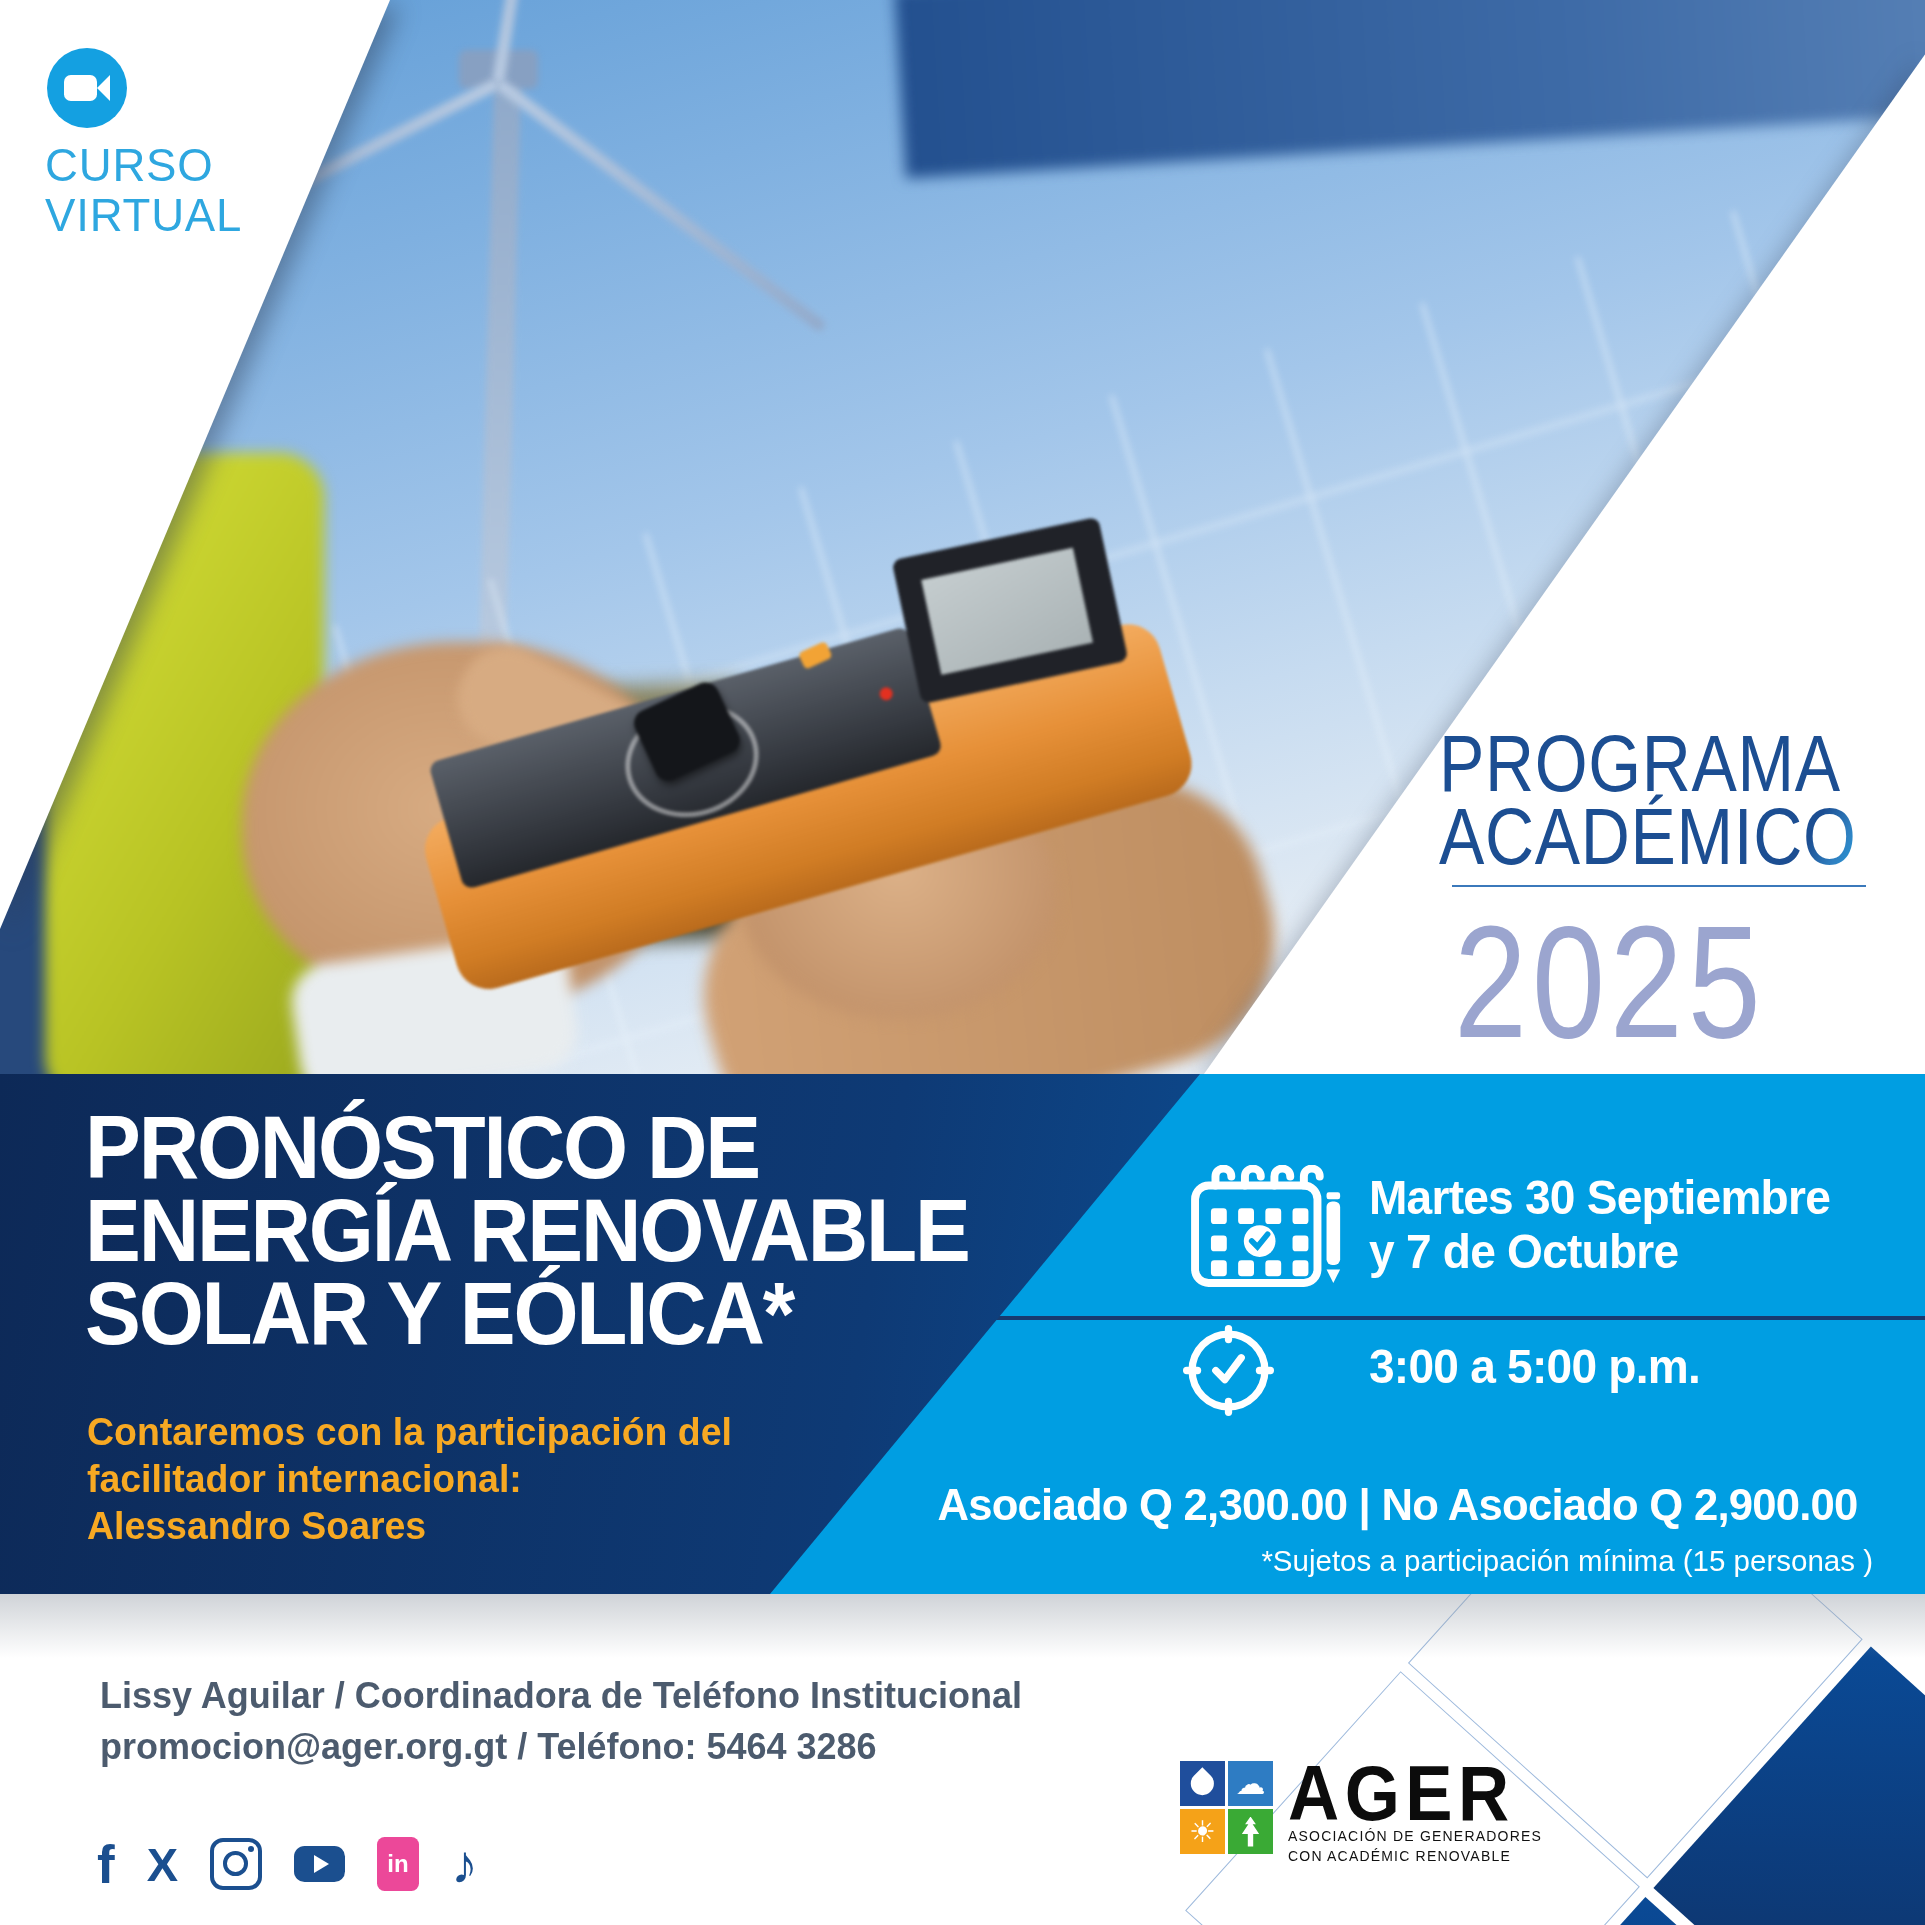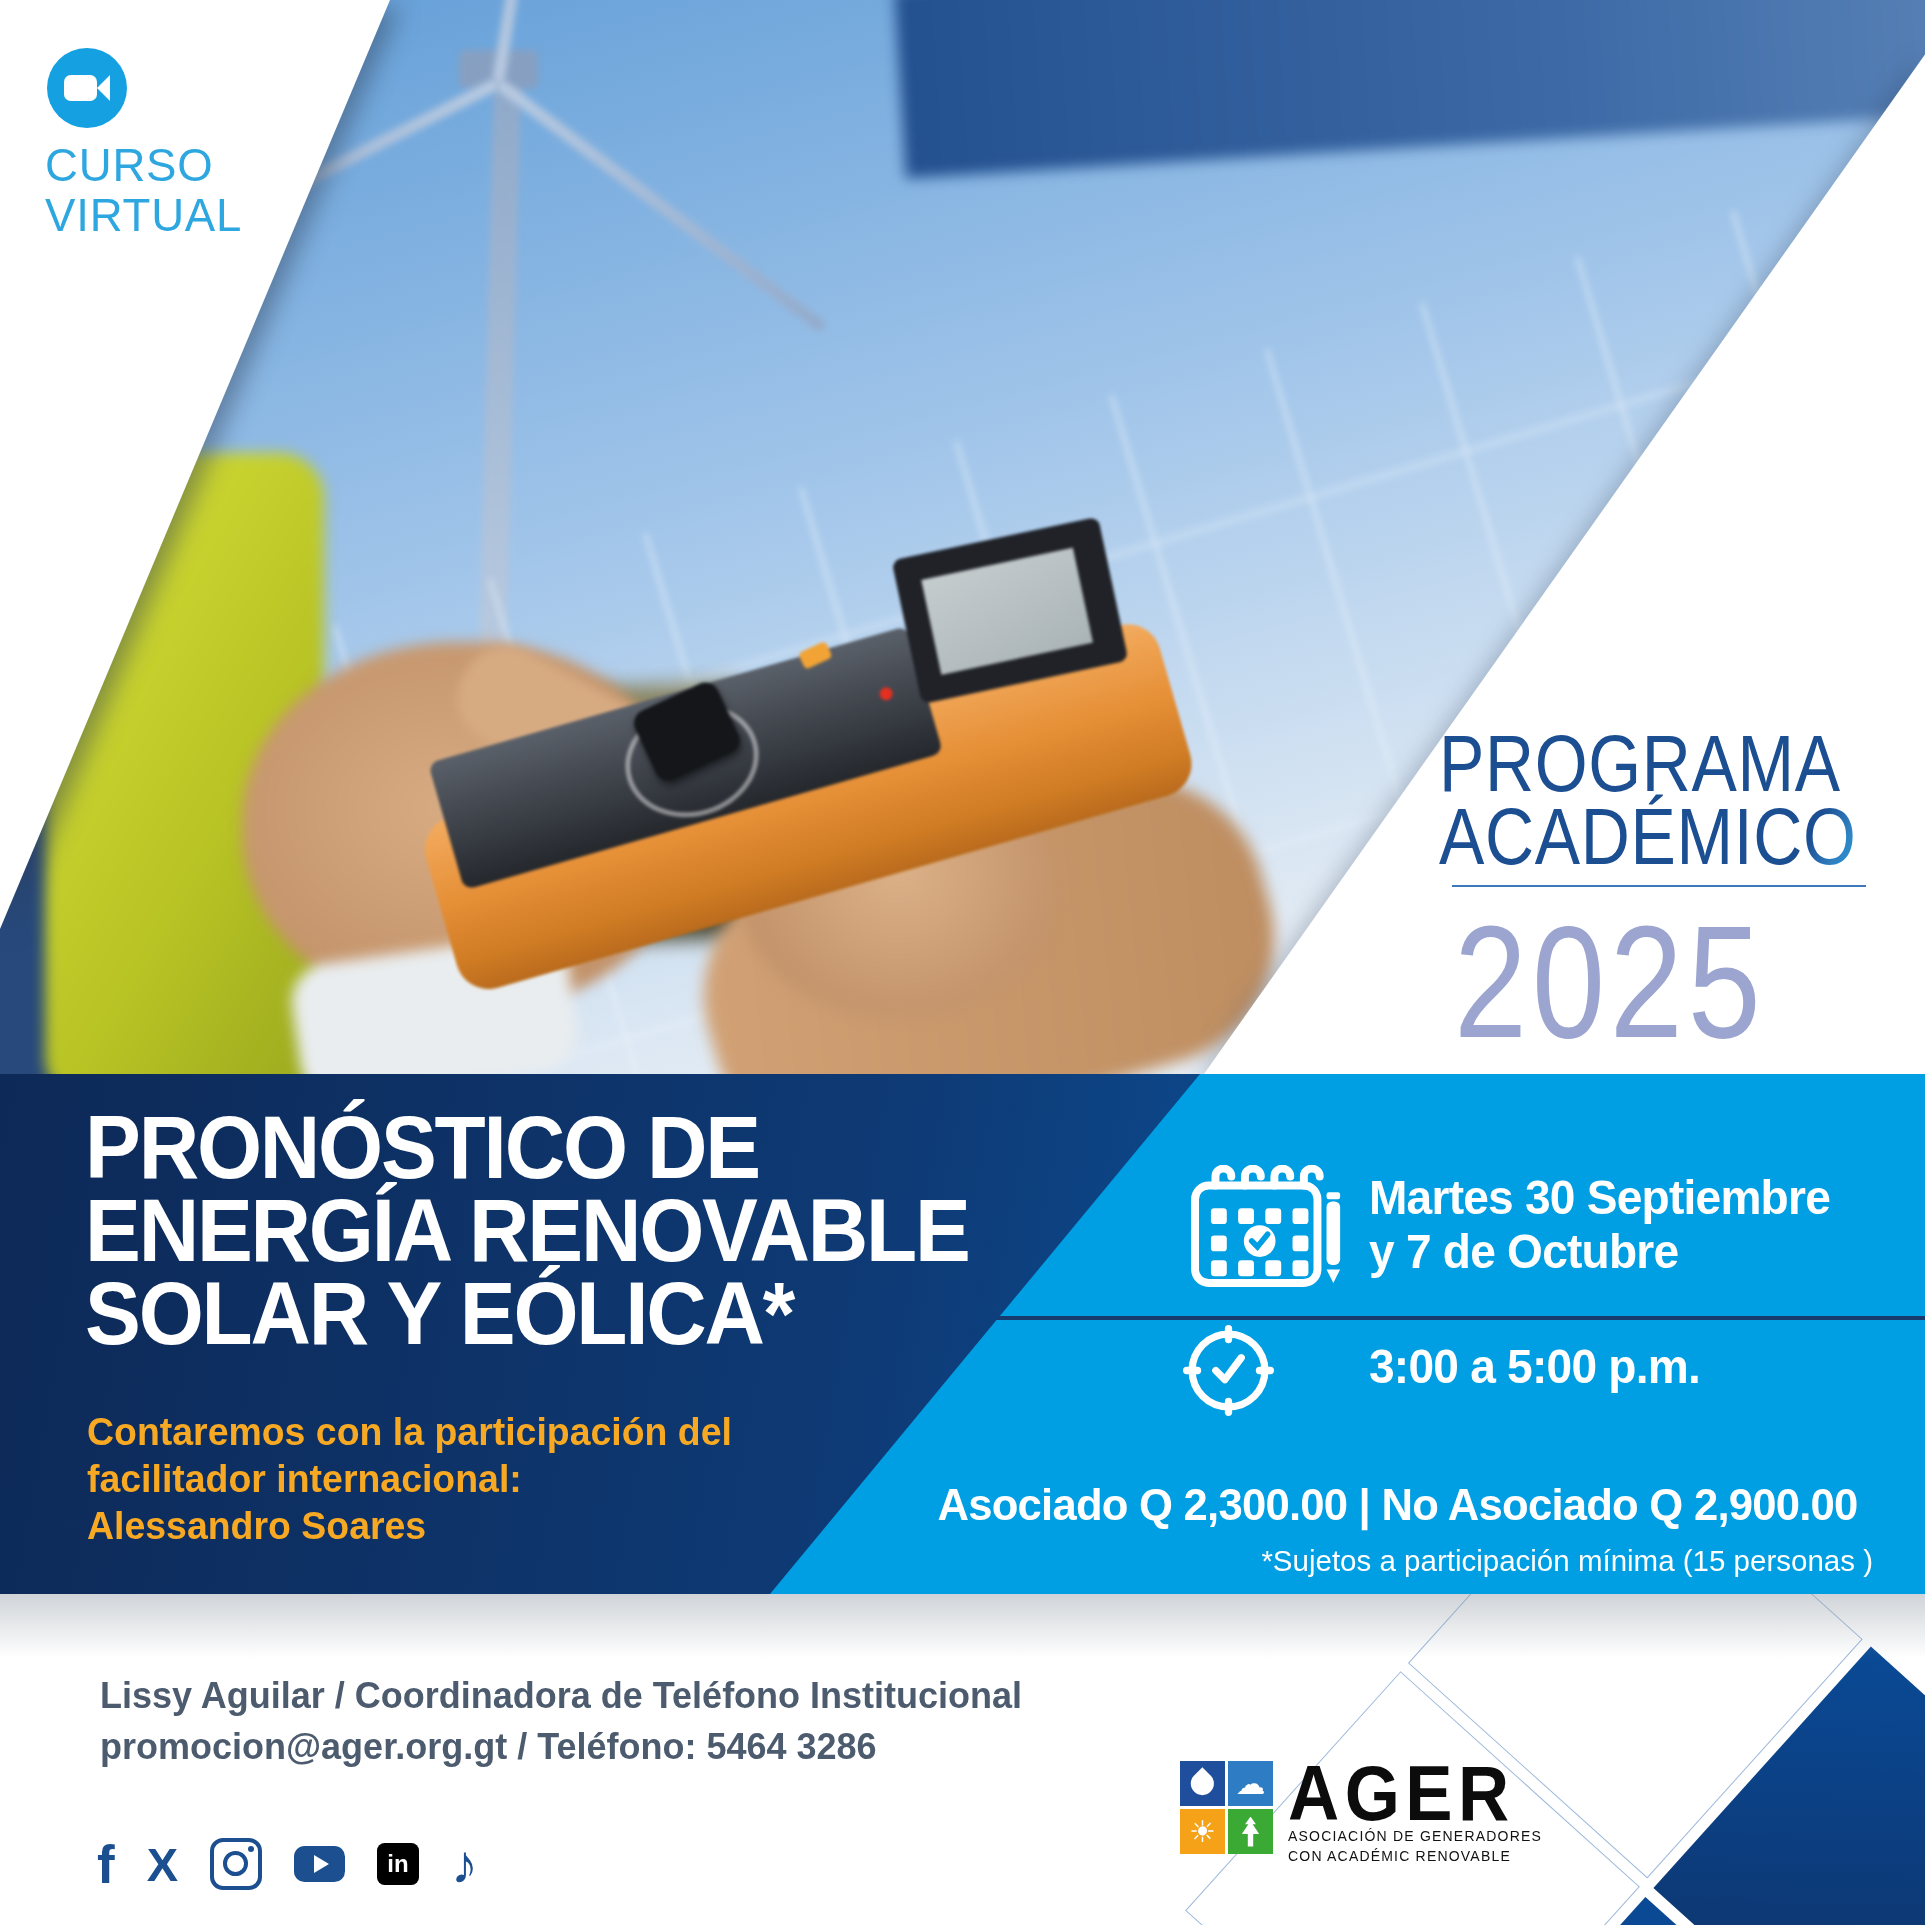--- a/index.html
+++ b/index.html
@@ -87,21 +87,21 @@
   #contact-person{margin-top:13.6px;}
   #social-row{left:97px;top:1837px;z-index:8;display:flex;align-items:center;gap:32px;height:54px;}
   .soc{color:#1B4F8F;display:flex;align-items:center;justify-content:center;}
   #ic-facebook{font-size:53px;font-weight:700;}
   #ic-x{font-size:47px;font-weight:700;}
   #ig-box{width:44px;height:44px;border:4.5px solid #1B4F8F;border-radius:13px;position:relative;}
   #ig-circle{position:absolute;left:9px;top:9px;width:16.6px;height:16.6px;border:4.5px solid #1B4F8F;border-radius:50%;}
   #ig-dot{position:absolute;right:3.8px;top:3.8px;width:6px;height:6px;background:#1B4F8F;border-radius:50%;}
   #yt-box{width:51px;height:36px;background:#1B4F8F;border-radius:10.6px;position:relative;}
   #yt-play{position:absolute;left:19.6px;top:9px;width:0;height:0;border-top:9px solid transparent;border-bottom:9px solid transparent;border-left:15px solid #fff;}
-  #li-box{width:42px;height:42px;background:#000000;border-radius:7.6px;color:#fff;font-weight:700;font-size:24px;display:flex;align-items:center;justify-content:center;}
+  #li-box{width:42px;height:54px;background:#ec4899;border-radius:7.6px;color:#fff;font-weight:700;font-size:24px;display:flex;align-items:center;justify-content:center;}
   #ic-tiktok{font-size:54px;font-weight:700;}
 
   
   #ager{left:1180px;top:1761px;z-index:8;display:flex;}
   #ager-squares{width:94px;height:94px;display:grid;grid-template-columns:45px 45px;grid-template-rows:45px 45px;gap:3px;}
   .ager-sq{display:flex;align-items:center;justify-content:center;color:#fff;font-size:30px;line-height:30px;}
   #sq-water{background:#1f4e9c;} #sq-cloud{background:#2e7cc3;} #sq-sun{background:#f5a218;} #sq-tree{background:#3aaa35;}
   #drop-shape{width:22.7px;height:22.7px;background:#fff;border-radius:0 50% 50% 50%;transform:rotate(45deg);}
   #tree-shape{width:27px;height:30px;background:#fff;clip-path:polygon(50% 0,70% 26%,58% 26%,82% 58%,60% 58%,60% 100%,40% 100%,40% 58%,18% 58%,42% 26%,30% 26%);}
   #ager-text{margin-left:14px;}

